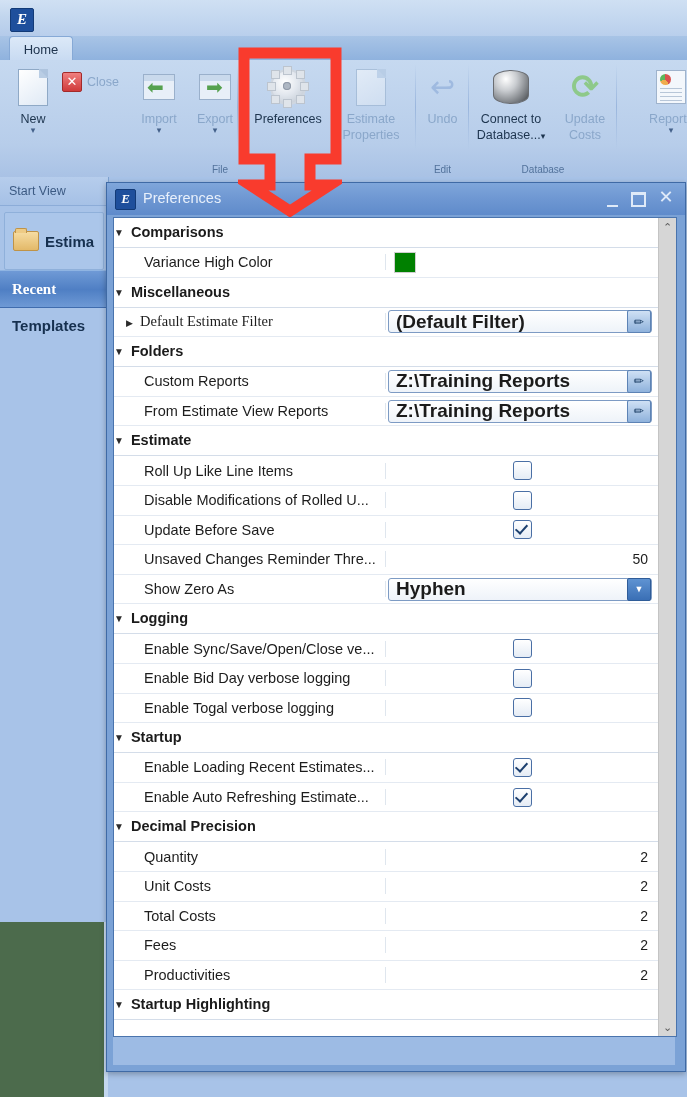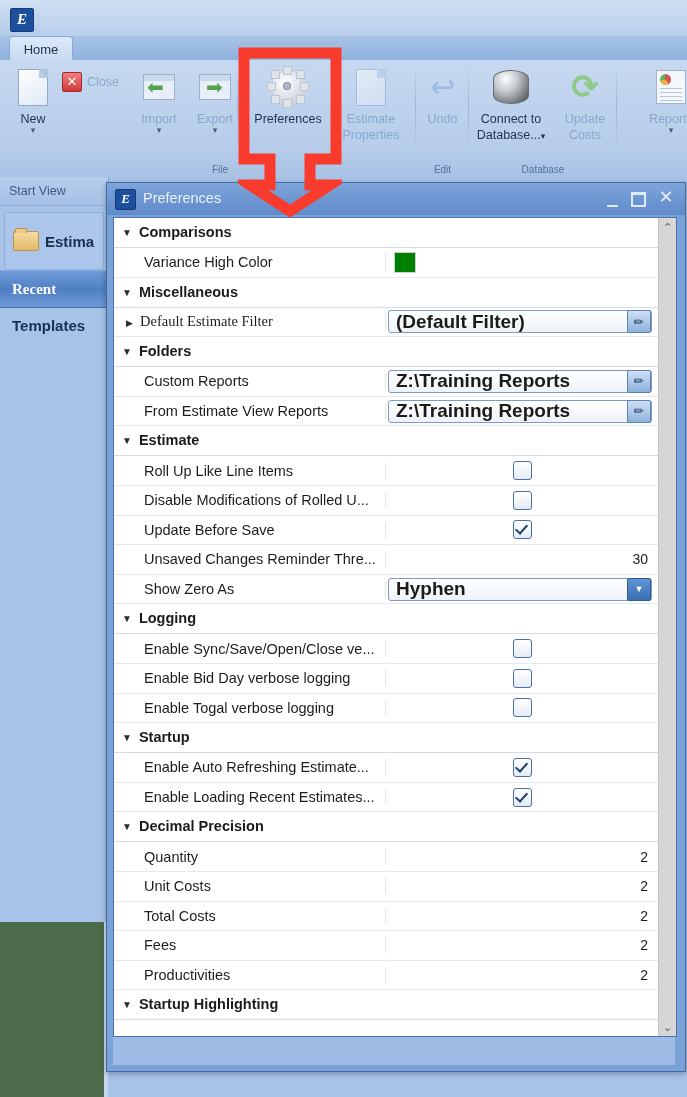--- a/index.html
+++ b/index.html
@@ -119,21 +119,21 @@
   .dlg-inner{position:absolute;left:6px;top:34px;width:562px;height:818px;
      background:#ffffff;border:1px solid #4a74ad;overflow:hidden;}
   .grid{position:absolute;left:0;top:0;width:544px;}
   .scroll{position:absolute;right:0;top:0;width:17px;height:818px;background:#d6d6d6;
      border-left:1px solid #c4c4c4;}
   .scroll .ar{position:absolute;left:0;width:17px;height:18px;text-align:center;
      font-size:11px;color:#5d5d5d;line-height:18px;}
   .scroll .ar.up{top:0;} .scroll .ar.dn{bottom:0;}
 
   .sect{height:29px;line-height:29px;font-size:14.5px;font-weight:bold;color:#1b1b1b;
-     background:#ffffff;border-bottom:1px solid #d4dde9;padding-left:8px;}
+     background:#ffffff;border-bottom:1px solid #d4dde9;}
   .sect .caret{display:inline-block;color:#2b2b2b;font-size:10px;margin-right:7px;
      vertical-align:1px;}
   .row{height:28.6px;display:flex;align-items:center;border-bottom:1px solid #e4eaf2;
      background:#fff;}
   .row .lbl{width:272px;flex:none;padding-left:30px;box-sizing:border-box;
      font-size:14.5px;color:#1d1d1d;white-space:nowrap;overflow:hidden;
      border-right:1px solid #dfe6ee;}
   .row .lbl.expandable{padding-left:12px;font-family:Liberation Serif, serif;}
   .row .lbl .tri{display:inline-block;color:#2b2b2b;font-size:9px;width:14px;}
   .row .val{flex:1;height:100%;display:flex;align-items:center;position:relative;}
@@ -377,21 +377,21 @@
             </div>
           </div>
           <div class="row">
             <div class="lbl"><span>Update Before Save</span></div>
             <div class="val center">
               <span class="chk on"></span>
             </div>
           </div>
           <div class="row">
             <div class="lbl"><span>Unsaved Changes Reminder Thre...</span></div>
-            <div class="val right">30</div>
+            <div class="val right">50</div>
           </div>
           <div class="row">
             <div class="lbl"><span>Show Zero As</span></div>
             <div class="val">
               <div class="field wide combo">
                 <div class="txt">Hyphen</div>
                 <div class="btn">▼</div>
               </div>
             </div>
           </div>
@@ -409,27 +409,27 @@
             </div>
           </div>
           <div class="row">
             <div class="lbl"><span>Enable Togal verbose logging</span></div>
             <div class="val center">
               <span class="chk"></span>
             </div>
           </div>
           <div class="sect"><span class="caret">▼</span><span>Startup</span></div>
           <div class="row">
+            <div class="lbl"><span>Enable Loading Recent Estimates...</span></div>
+            <div class="val center">
+              <span class="chk on"></span>
+            </div>
+          </div>
+          <div class="row">
             <div class="lbl"><span>Enable Auto Refreshing Estimate...</span></div>
-            <div class="val center">
-              <span class="chk on"></span>
-            </div>
-          </div>
-          <div class="row">
-            <div class="lbl"><span>Enable Loading Recent Estimates...</span></div>
             <div class="val center">
               <span class="chk on"></span>
             </div>
           </div>
           <div class="sect"><span class="caret">▼</span><span>Decimal Precision</span></div>
           <div class="row">
             <div class="lbl"><span>Quantity</span></div>
             <div class="val right">2</div>
           </div>
           <div class="row">

